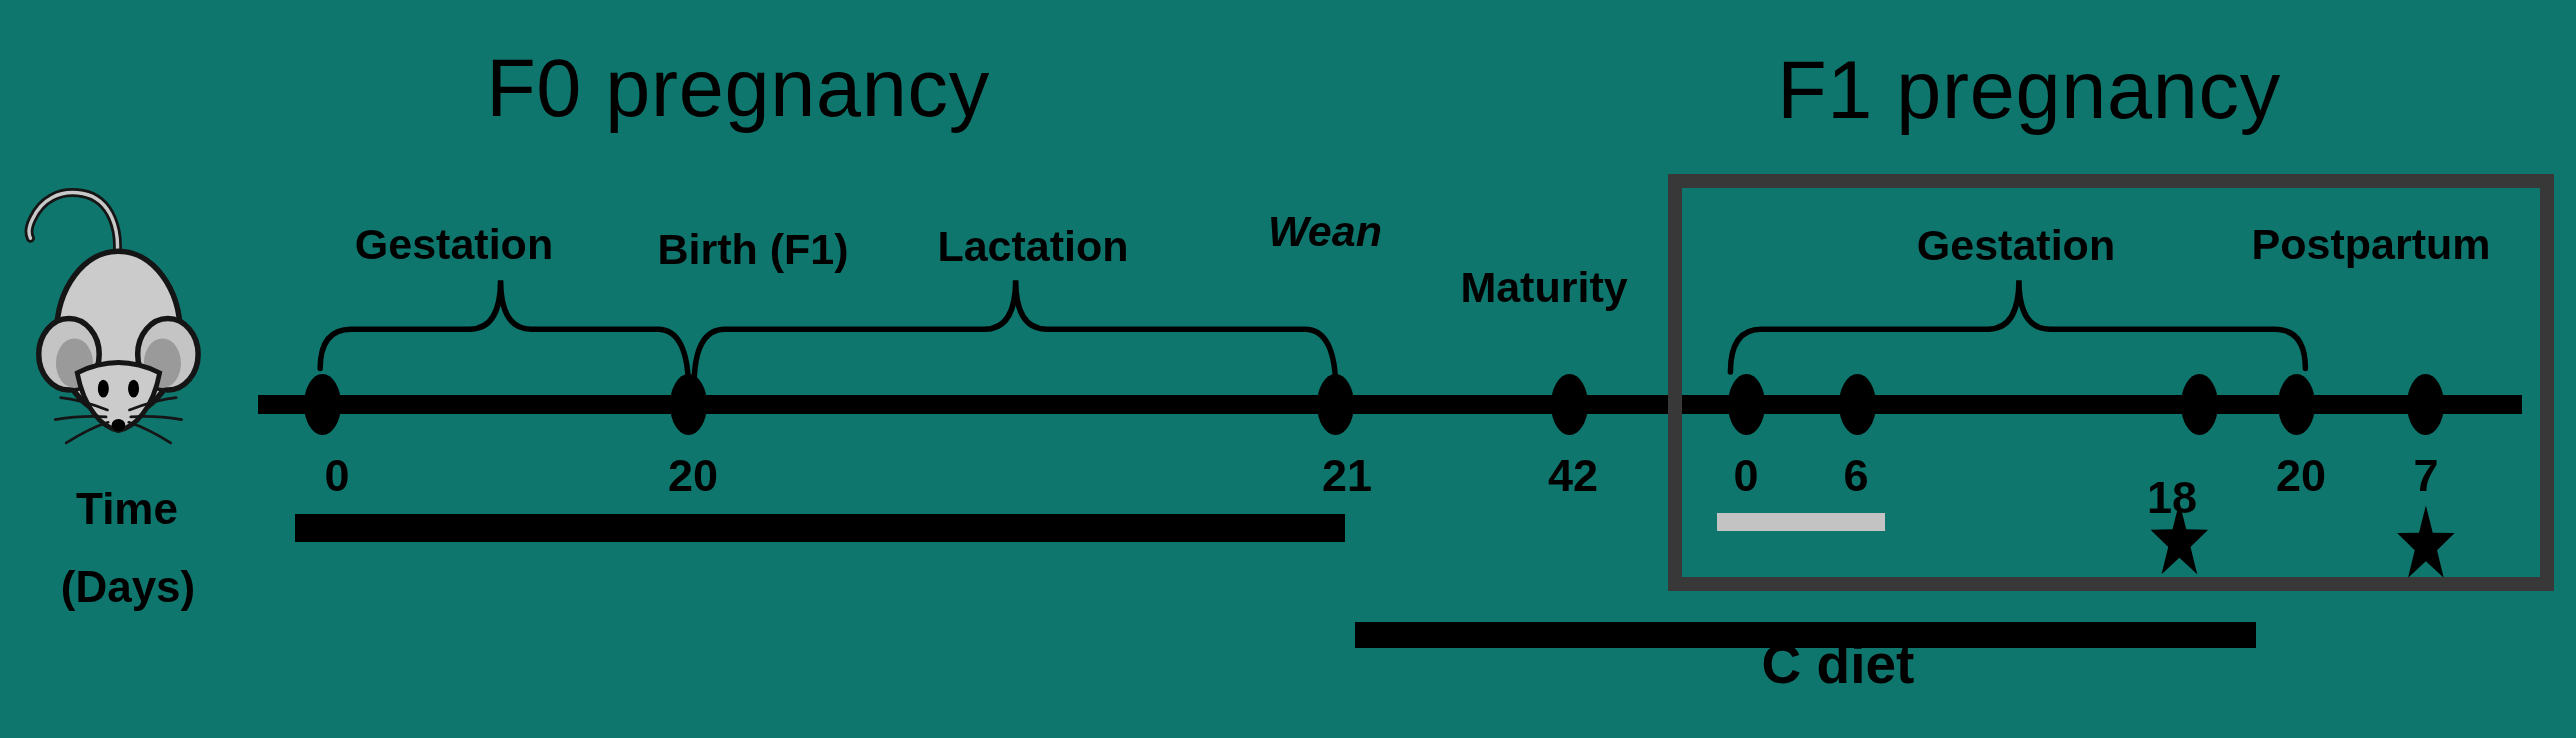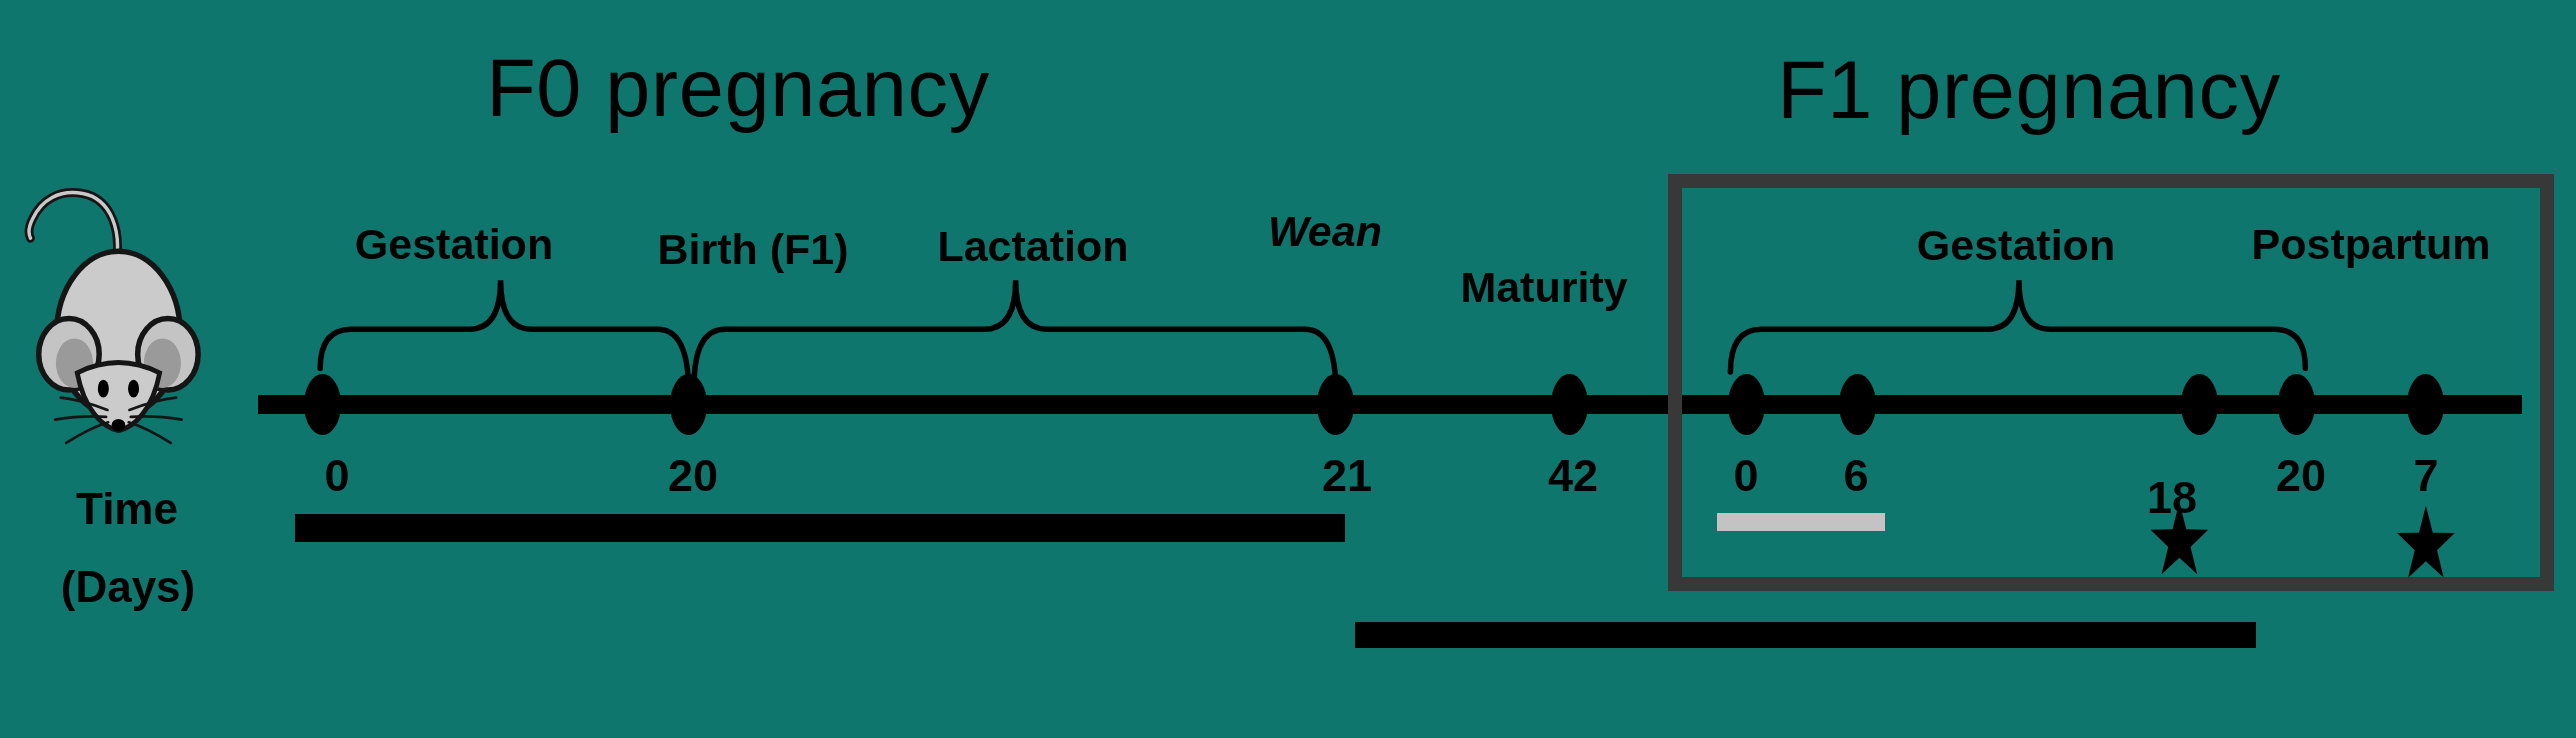--- a/index.html
+++ b/index.html
@@ -104,14 +104,15 @@
     </div>
 
   <svg id="overlay" width="2576" height="739" viewBox="0 0 3741 1073">
       <path d="M 465 535 Q 465 478 510 478 L 682 478 Q 727 478 727 407 Q 727 478 772 478 L 955 478 Q 1000 478 1000 568" fill="none" stroke="#000000" stroke-width="8" stroke-linecap="round"></path>
       <path d="M 1008 560 Q 1008 478 1053 478 L 1430 478 Q 1475 478 1475 407 Q 1475 478 1520 478 L 1895 478 Q 1940 478 1940 568" fill="none" stroke="#000000" stroke-width="8" stroke-linecap="round"></path>
       <path d="M 2513 540 Q 2513 478 2558 478 L 2887 478 Q 2932 478 2932 407 Q 2932 478 2977 478 L 3303 478 Q 3348 478 3348 535" fill="none" stroke="#000000" stroke-width="8" stroke-linecap="round"></path>
       <polygon points="3165.0,729.0 3175.0,768.4 3206.8,769.1 3181.2,794.1 3190.9,833.9 3165.0,810.0 3139.1,833.9 3148.8,794.1 3123.2,769.1 3155.0,768.4" fill="#000000"></polygon>
       <polygon points="3523.0,734.0 3533.0,773.4 3564.8,774.1 3539.2,799.1 3548.9,838.9 3523.0,815.0 3497.1,838.9 3506.8,799.1 3481.2,774.1 3513.0,773.4" fill="#000000"></polygon>
     </svg>
 
+  <div class="abs ctr diet-label" id="c-diet-label" style="left: 1838px; top: 664px;">C diet</div>
 </div>
 
 
 </body></html>

